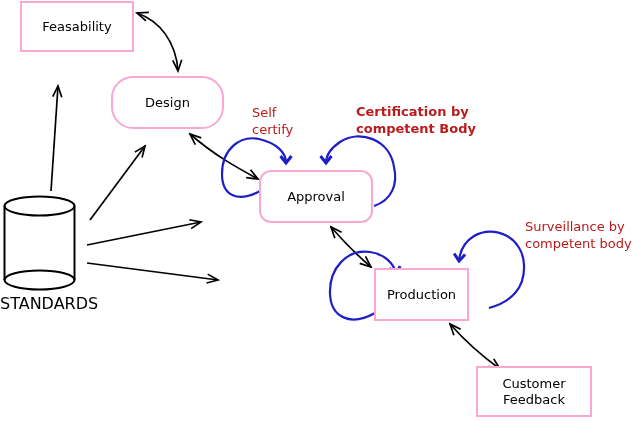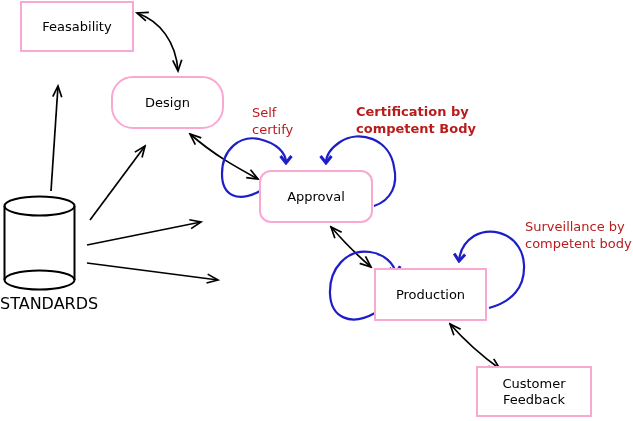--- a/index.html
+++ b/index.html
@@ -16,21 +16,21 @@
   .annotation{
     position:absolute;color:#b91c1c;font-size:13px;line-height:17px;
     white-space:pre-line;
   }
   .store-label{
     position:absolute;left:0;top:294px;width:80px;text-align:center;font-size:16px;
   }
   #node-feasability{left:20px;top:1px;width:114px;height:51px;}
   #node-design{left:111px;top:76px;width:113px;height:53px;border-radius:22px;}
   #node-approval{left:259px;top:170px;width:114px;height:53px;border-radius:12px;}
-  #node-production{left:374px;top:268px;width:113px;height:53px;}
+  #node-production{left:374px;top:268px;width:95px;height:53px;}
   #node-customer{left:476px;top:366px;width:116px;height:51px;}
   #ann-self{left:252px;top:104px;}
   #ann-cert{left:356px;top:103px;font-weight:bold;}
   #ann-surv{left:525px;top:218px;}
   #ann-qual{left:270px;top:298px;}
 </style>
 </head>
 <body>
 
 <div id="stage">

